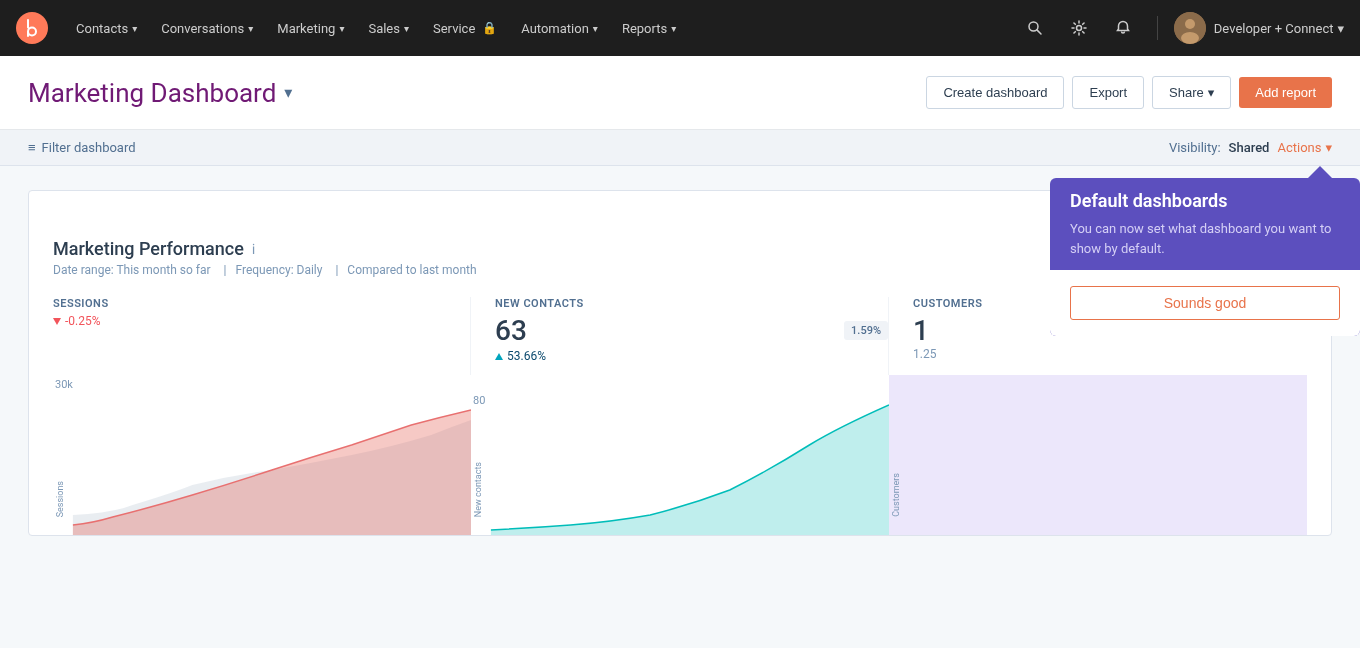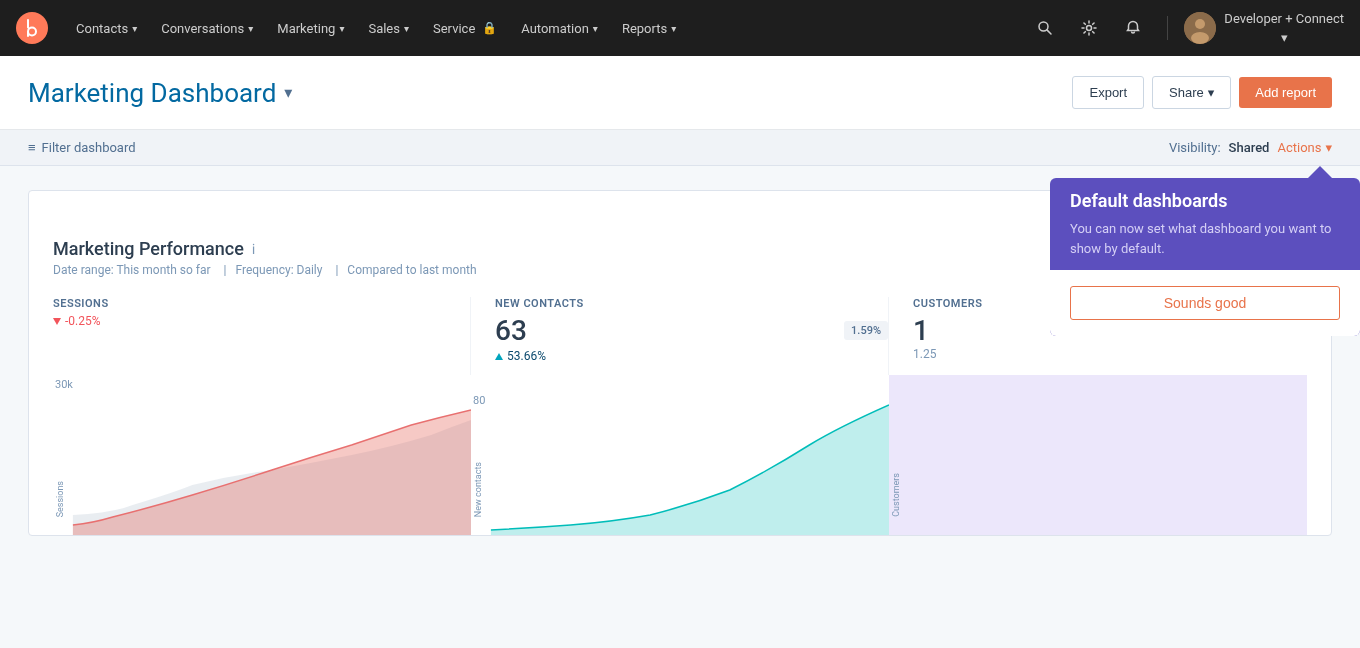--- a/index.html
+++ b/index.html
@@ -76,41 +76,40 @@
       cursor: pointer;
       overflow: hidden;
     }
     .nav-user {
       color: #ccc;
       font-size: 13px;
       display: flex;
       align-items: center;
       gap: 4px;
       cursor: pointer;
-      flex-direction: column;
     }
 
     
     .page-header {
       background: #fff;
       padding: 20px 28px;
       display: flex;
       align-items: center;
       justify-content: space-between;
       border-bottom: 1px solid #e5e8eb;
     }
     .page-title-wrap {
       display: flex;
       align-items: center;
       gap: 8px;
     }
     .page-title {
       font-size: 26px;
       font-weight: 400;
-      color: #0369a1;
+      color: #701a75;
     }
     .page-title-chevron {
       color: #516f90;
       font-size: 16px;
     }
     .header-actions {
       display: flex;
       align-items: center;
       gap: 8px;
     }
@@ -419,20 +418,21 @@
     </div>
   </div>
 </nav>
 
 <div class="page-header">
   <div class="page-title-wrap">
     <h1 class="page-title">Marketing Dashboard</h1>
     <span class="page-title-chevron">▾</span>
   </div>
   <div class="header-actions">
+    <button class="btn-outline">Create dashboard</button>
     <button class="btn-outline">Export</button>
     <button class="btn-outline">
       <span>Share</span>
       <span>▾</span>
     </button>
     <button class="btn-primary">Add report</button>
   </div>
 </div>
 
 <div class="filter-bar">

